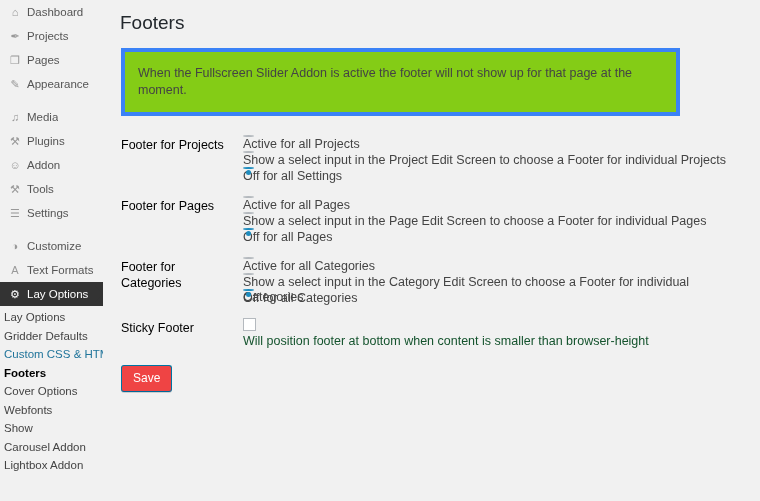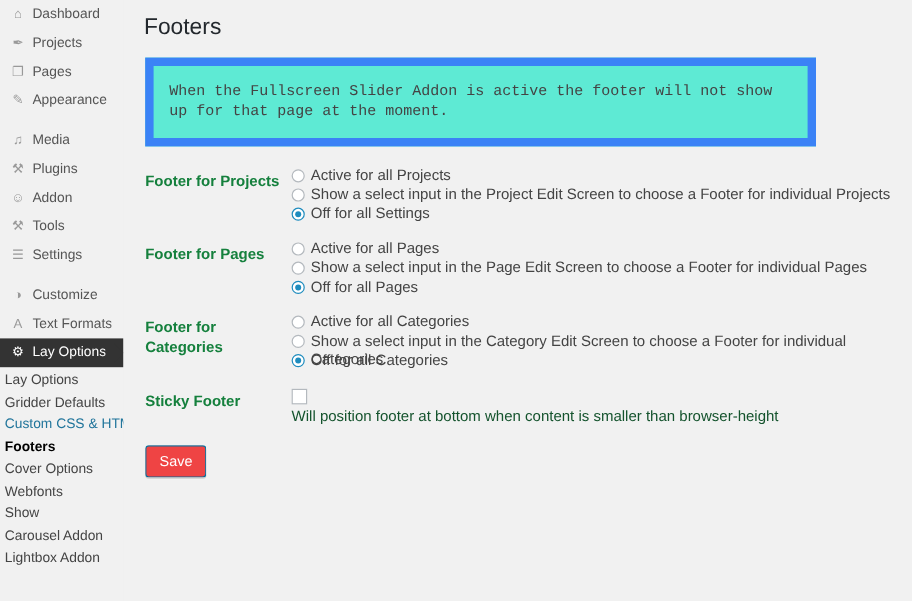--- a/index.html
+++ b/index.html
@@ -88,54 +88,54 @@
   h1#page-title {
     font-size: 19px;
     font-weight: normal;
     color: #23282d;
     margin: 0;
     padding: 12px 0 14px 17px;
     line-height: 22px;
   }
   .notice {
     margin: 0 80px 0 18px;
-    background: #5eead4;
-    border: 7px solid #3b82f6;
+    background: #84cc16;
+    border: 4px solid #3b82f6;
     padding: 13px 12px 13px 13px;
     font-size: 12.5px;
     color: #444;
     line-height: 17px;
-    font-family: Liberation Mono, monospace;
   }
   .form-table {
     margin: 14px 0 0 0;
     width: 100%;
     border-collapse: collapse;
   }
   .form-table tr { vertical-align: top; }
   .form-table th {
     text-align: left;
     font-size: 12.5px;
-    font-weight: bold;
-    color: #15803d;
+    font-weight: normal;
+    color: #000000;
     width: 140px;
     padding: 7px 10px 10px 18px;
     line-height: 16px;
   }
   .form-table td {
     padding: 3px 10px 10px 0;
     font-size: 12.5px;
     color: #444;
   }
   .radio-row {
     display: flex;
     align-items: flex-start;
     line-height: 15px;
     margin-bottom: 1px;
     height: 15px;
+    flex-direction: column;
   }
   .radio-row .rb {
     width: 11px;
     height: 11px;
     min-width: 11px;
     border-radius: 50%;
     border: 1px solid #b4b9be;
     background: #fff;
     margin: 2px 5px 0 0;
     position: relative;

